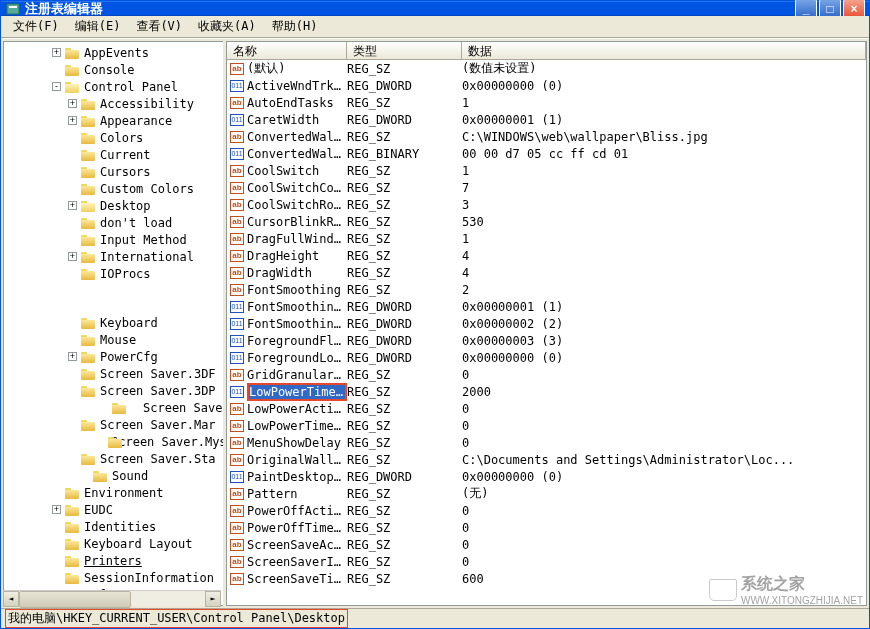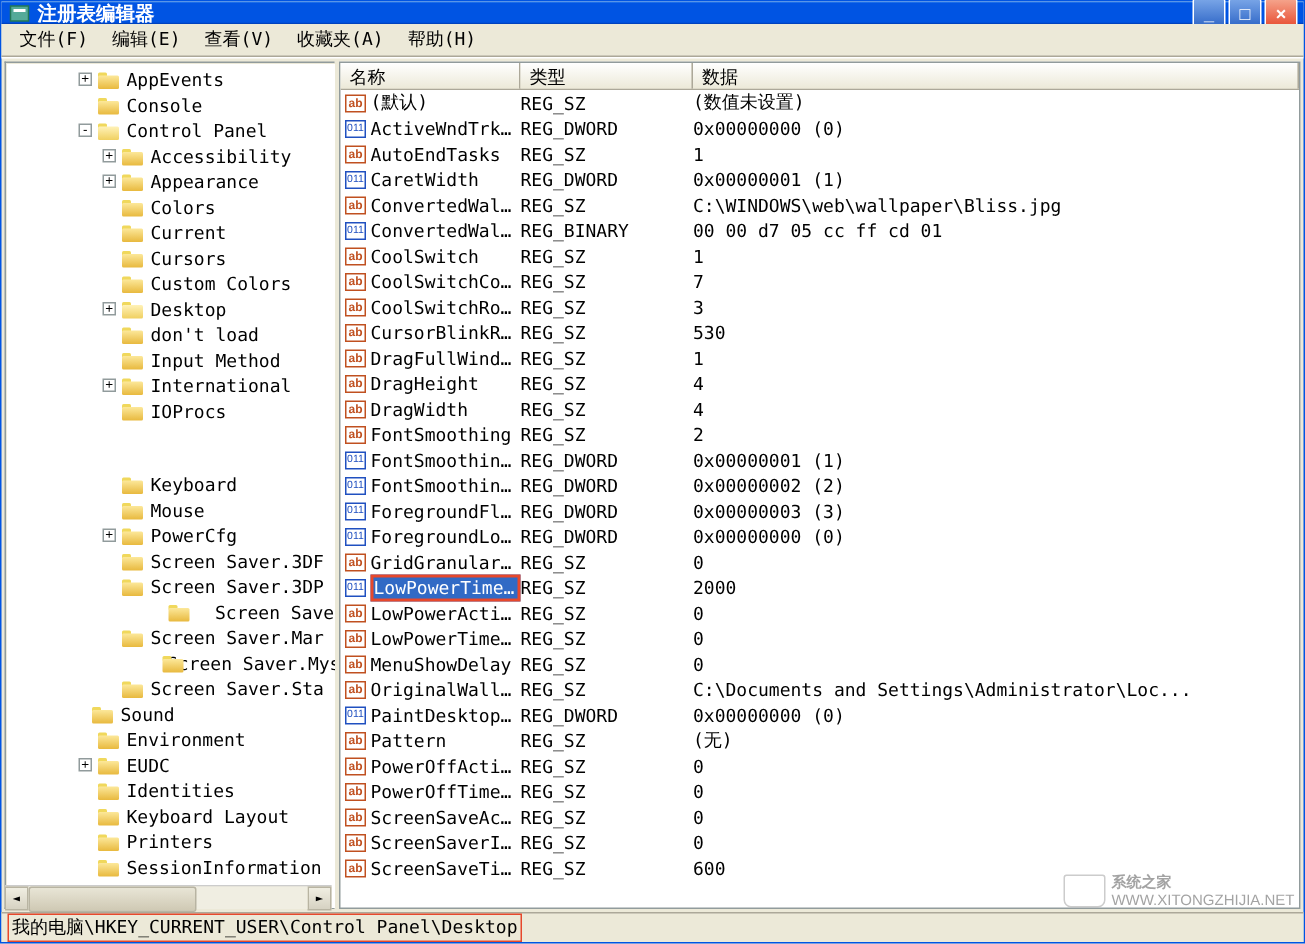--- a/index.html
+++ b/index.html
@@ -187,21 +187,21 @@
           <div class="tree-row" style="padding-left: 100px;">
             <span class="noexp"></span>
             <span class="folder-icon"></span>
             <span>Screen Saver.Mys</span>
           </div>
           <div class="tree-row" style="padding-left: 64px;">
             <span class="noexp"></span>
             <span class="folder-icon"></span>
             <span>Screen Saver.Sta</span>
           </div>
-          <div class="tree-row" style="padding-left: 44px;">
+          <div class="tree-row" style="padding-left: 76px;">
             <span class="noexp"></span>
             <span class="folder-icon"></span>
             <span>Sound</span>
           </div>
           <div class="tree-row" style="padding-left: 48px;">
             <span class="noexp"></span>
             <span class="folder-icon"></span>
             <span>Environment</span>
           </div>
           <div class="tree-row" style="padding-left: 48px;">
@@ -212,21 +212,21 @@
           <div class="tree-row" style="padding-left: 48px;">
             <span class="noexp"></span>
             <span class="folder-icon"></span>
             <span>Identities</span>
           </div>
           <div class="tree-row" style="padding-left: 48px;">
             <span class="noexp"></span>
             <span class="folder-icon"></span>
             <span>Keyboard Layout</span>
           </div>
-          <div class="tree-row" style="padding-left: 48px;">
+          <div class="tree-row" style="padding-left: 48px; text-decoration: underline;">
             <span class="noexp"></span>
             <span class="folder-icon"></span>
             <span>Printers</span>
           </div>
           <div class="tree-row" style="padding-left: 48px;">
             <span class="noexp"></span>
             <span class="folder-icon"></span>
             <span>SessionInformation</span>
           </div>
           <div class="tree-row" style="padding-left: 48px;">
@@ -512,17 +512,17 @@
     <div class="arr">►</div>
   </div>
 
   <div class="statusbar">
     <span class="highlight">我的电脑\HKEY_CURRENT_USER\Control Panel\Desktop</span>
   </div>
 
   <div class="watermark">
     <span class="wm-logo"></span>
     <span>
-      <div style="font-size:10px;font-weight:bold">系统之家</div>
+      <div style="font-size:16px;font-weight:bold">系统之家</div>
       <div>WWW.XITONGZHIJIA.NET</div>
     </span>
   </div>
 </div>
 
 </body></html>

